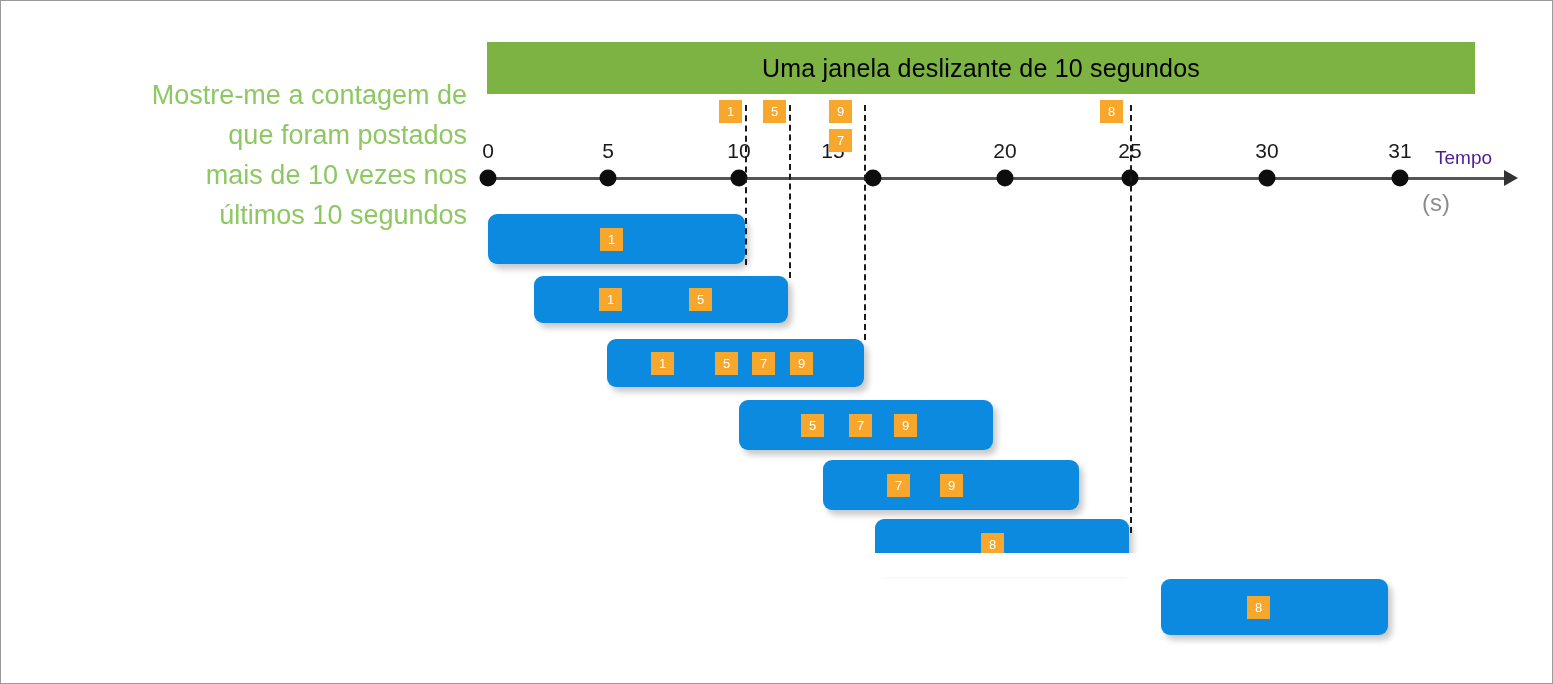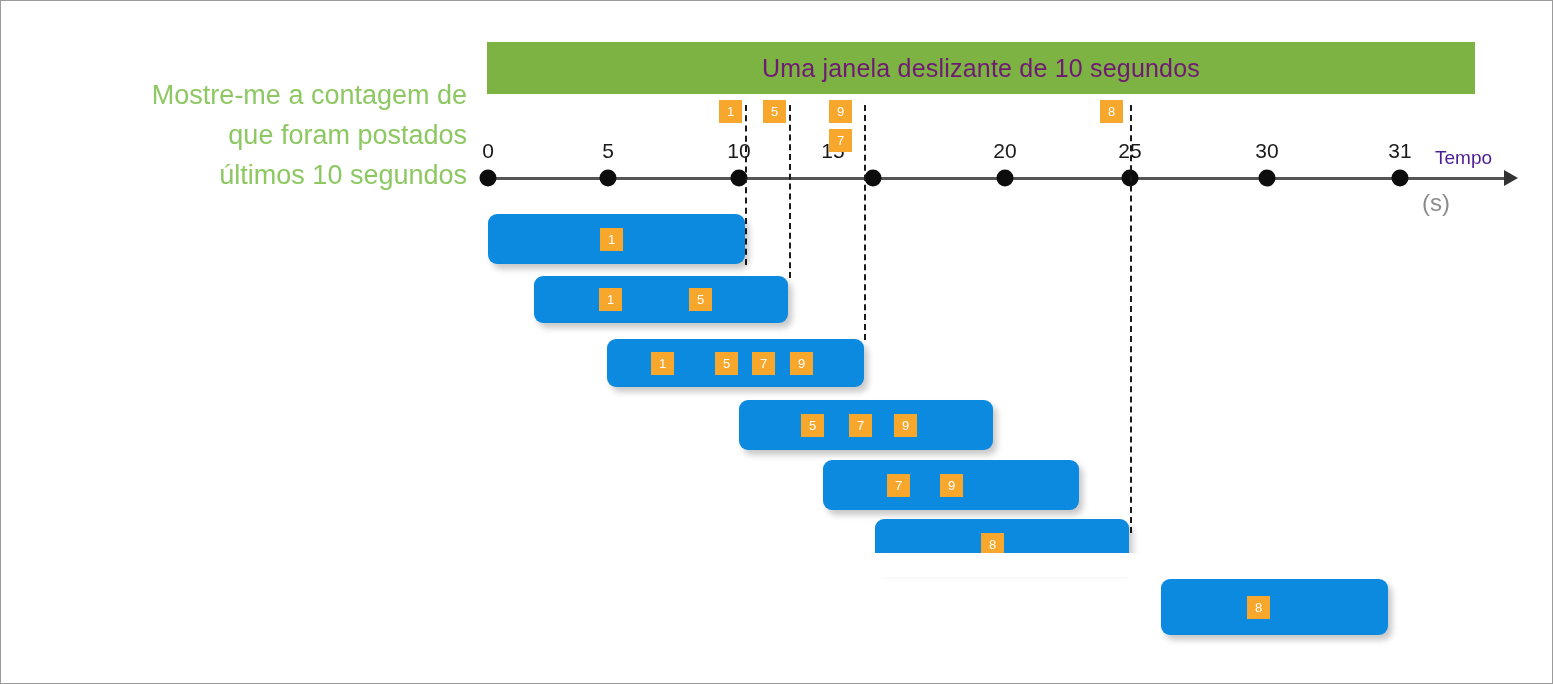--- a/index.html
+++ b/index.html
@@ -39,21 +39,21 @@
     left: 486px;
     top: 41px;
     width: 988px;
     height: 52px;
     background: #7CB342;
     display: flex;
     align-items: center;
     justify-content: center;
   }
   #window-banner .banner-label {
-    color: #701a75;
+    color: #000000;
     font-size: 25px;
     letter-spacing: 0.2px;
   }
 
   
   #timeline {
     position: absolute;
     left: 0;
     top: 0;
     width: 1553px;
@@ -155,21 +155,21 @@
     width: 660px;
     height: 24px;
     background: #ffffff;
   }
 </style>
 </head>
 <body>
 
 <div id="slide">
 
-  <div id="question"><span class="q-line">Mostre-me a contagem de</span><span class="q-line">que foram postados</span><span class="q-line">últimos 10 segundos</span></div>
+  <div id="question"><span class="q-line">Mostre-me a contagem de</span><span class="q-line">que foram postados</span><span class="q-line">mais de 10 vezes nos</span><span class="q-line">últimos 10 segundos</span></div>
 
   <div id="window-banner">
     <span class="banner-label">Uma janela deslizante de 10 segundos</span>
   </div>
 
   <div id="timeline">
     <div class="axis-line"></div>
     <div class="axis-arrow"></div>
     <div class="axis-name">Tempo</div>
     <div class="axis-unit">(s)</div>

